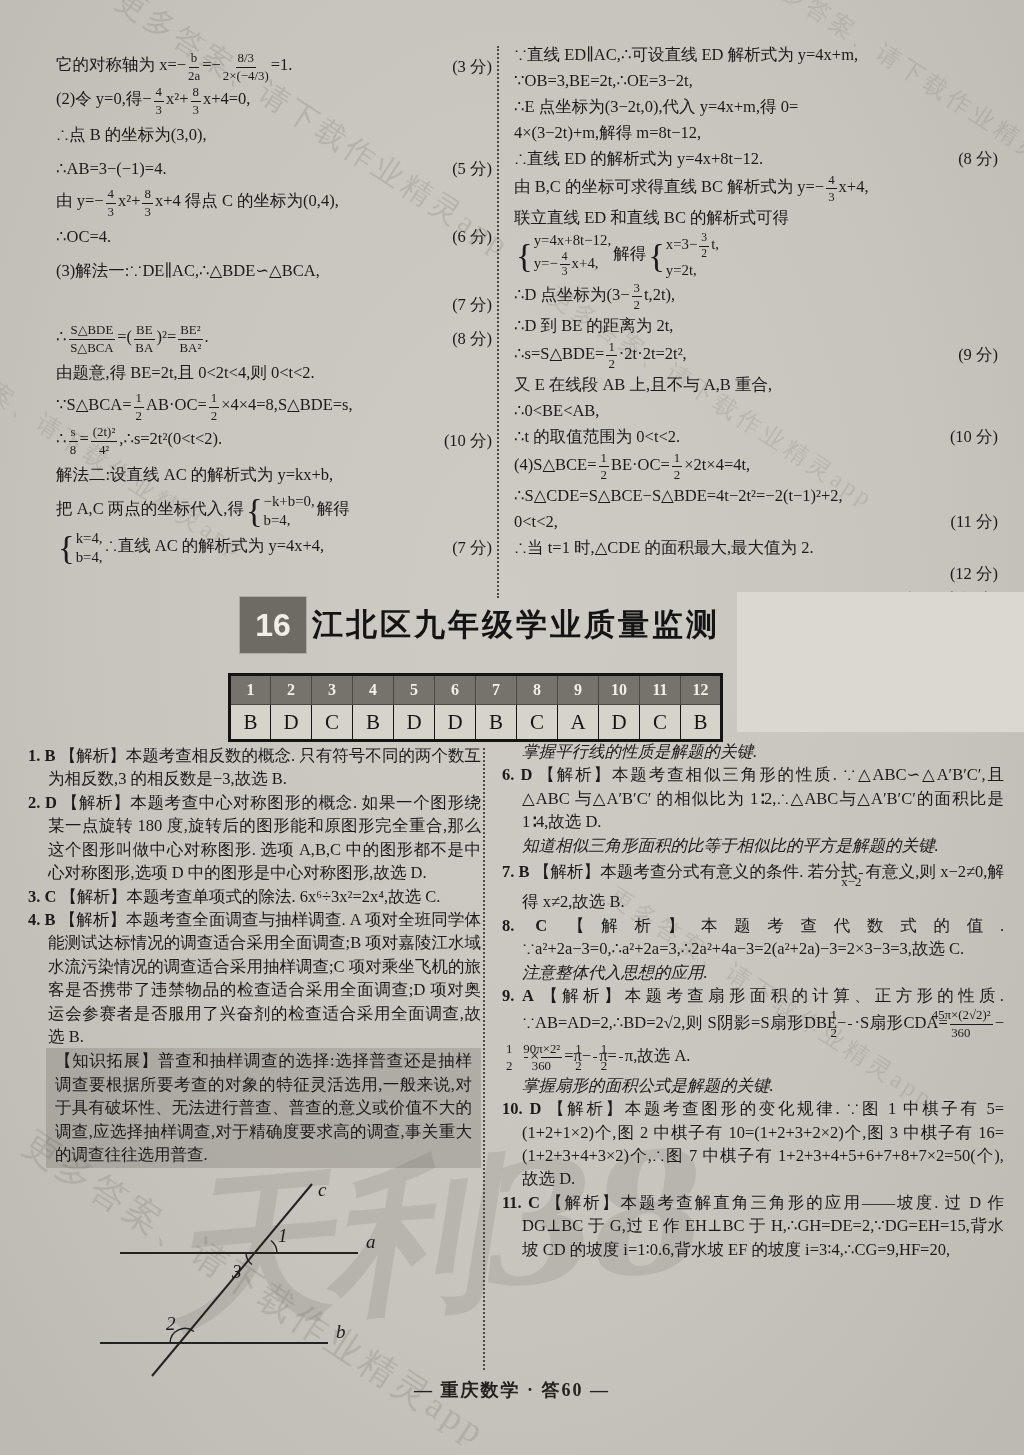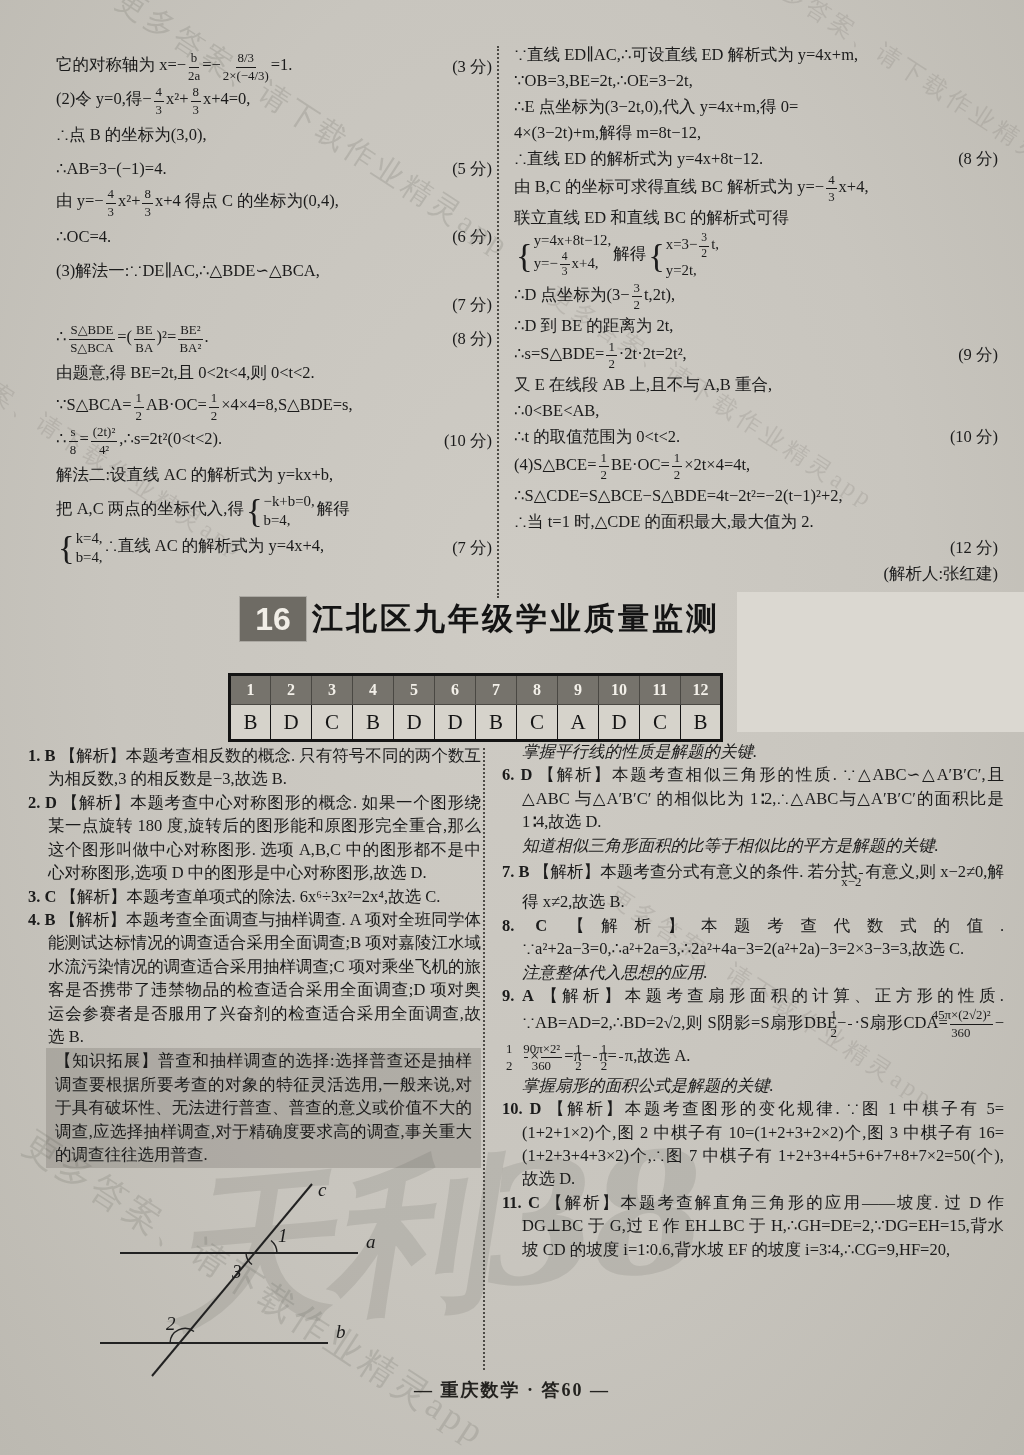--- a/index.html
+++ b/index.html
@@ -46,21 +46,21 @@
   }
   .fr>span:first-child{ border-bottom:1.3px solid currentColor; padding:0 2px; }
   
   .sys{ display:inline-flex; align-items:center; vertical-align:middle; margin:0 2px; }
   .sys>.sbr{ font-size:2.1em; line-height:0.95; font-weight:400; margin-right:1px; }
   .sys .scol{ display:inline-flex; flex-direction:column; align-items:flex-start;
               font-size:0.9em; line-height:1.25; }
   
   .header-band{ position:absolute; left:240px; top:597px; display:flex; align-items:center; z-index:3; }
   .numbox{
-    width:66px; height:44px; background:#6e6b64; color:#f1eee7;
+    width:66px; height:56px; background:#6e6b64; color:#f1eee7;
     display:flex; align-items:center; justify-content:center;
     font-size:32px; font-weight:bold; font-family:"Liberation Sans",sans-serif;
     box-shadow:0 0 0 1px rgba(0,0,0,0.15);
   }
   .htitle{
     margin-left:6px; font-size:31px; font-weight:bold; letter-spacing:3px; color:#141414;
     font-family:"Liberation Serif",serif; white-space:nowrap;
   }
   .blankbox{ position:absolute; left:737px; top:592px; width:287px; height:140px;
              background:#dbd8d1; z-index:4; }
@@ -355,20 +355,24 @@
             <span>2</span>
           </span>×2t×4=4t,</span>
         <span class="ms"></span>
       </div>
 
       <div class="mline">
         <span class="mt">∴S△CDE=S△BCE−S△BDE=4t−2t²=−2(t−1)²+2,</span>
         <span class="ms"></span>
       </div>
 
+      <div class="mline">
+        <span class="mt">0&lt;t&lt;2,</span>
+        <span class="ms">(11 分)</span>
+      </div>
 
       <div class="mline">
         <span class="mt">∴当 t=1 时,△CDE 的面积最大,最大值为 2.</span>
         <span class="ms"></span>
       </div>
 
       <div class="mline">
         <span class="mt"></span>
         <span class="ms">(12 分)</span>
       </div>

